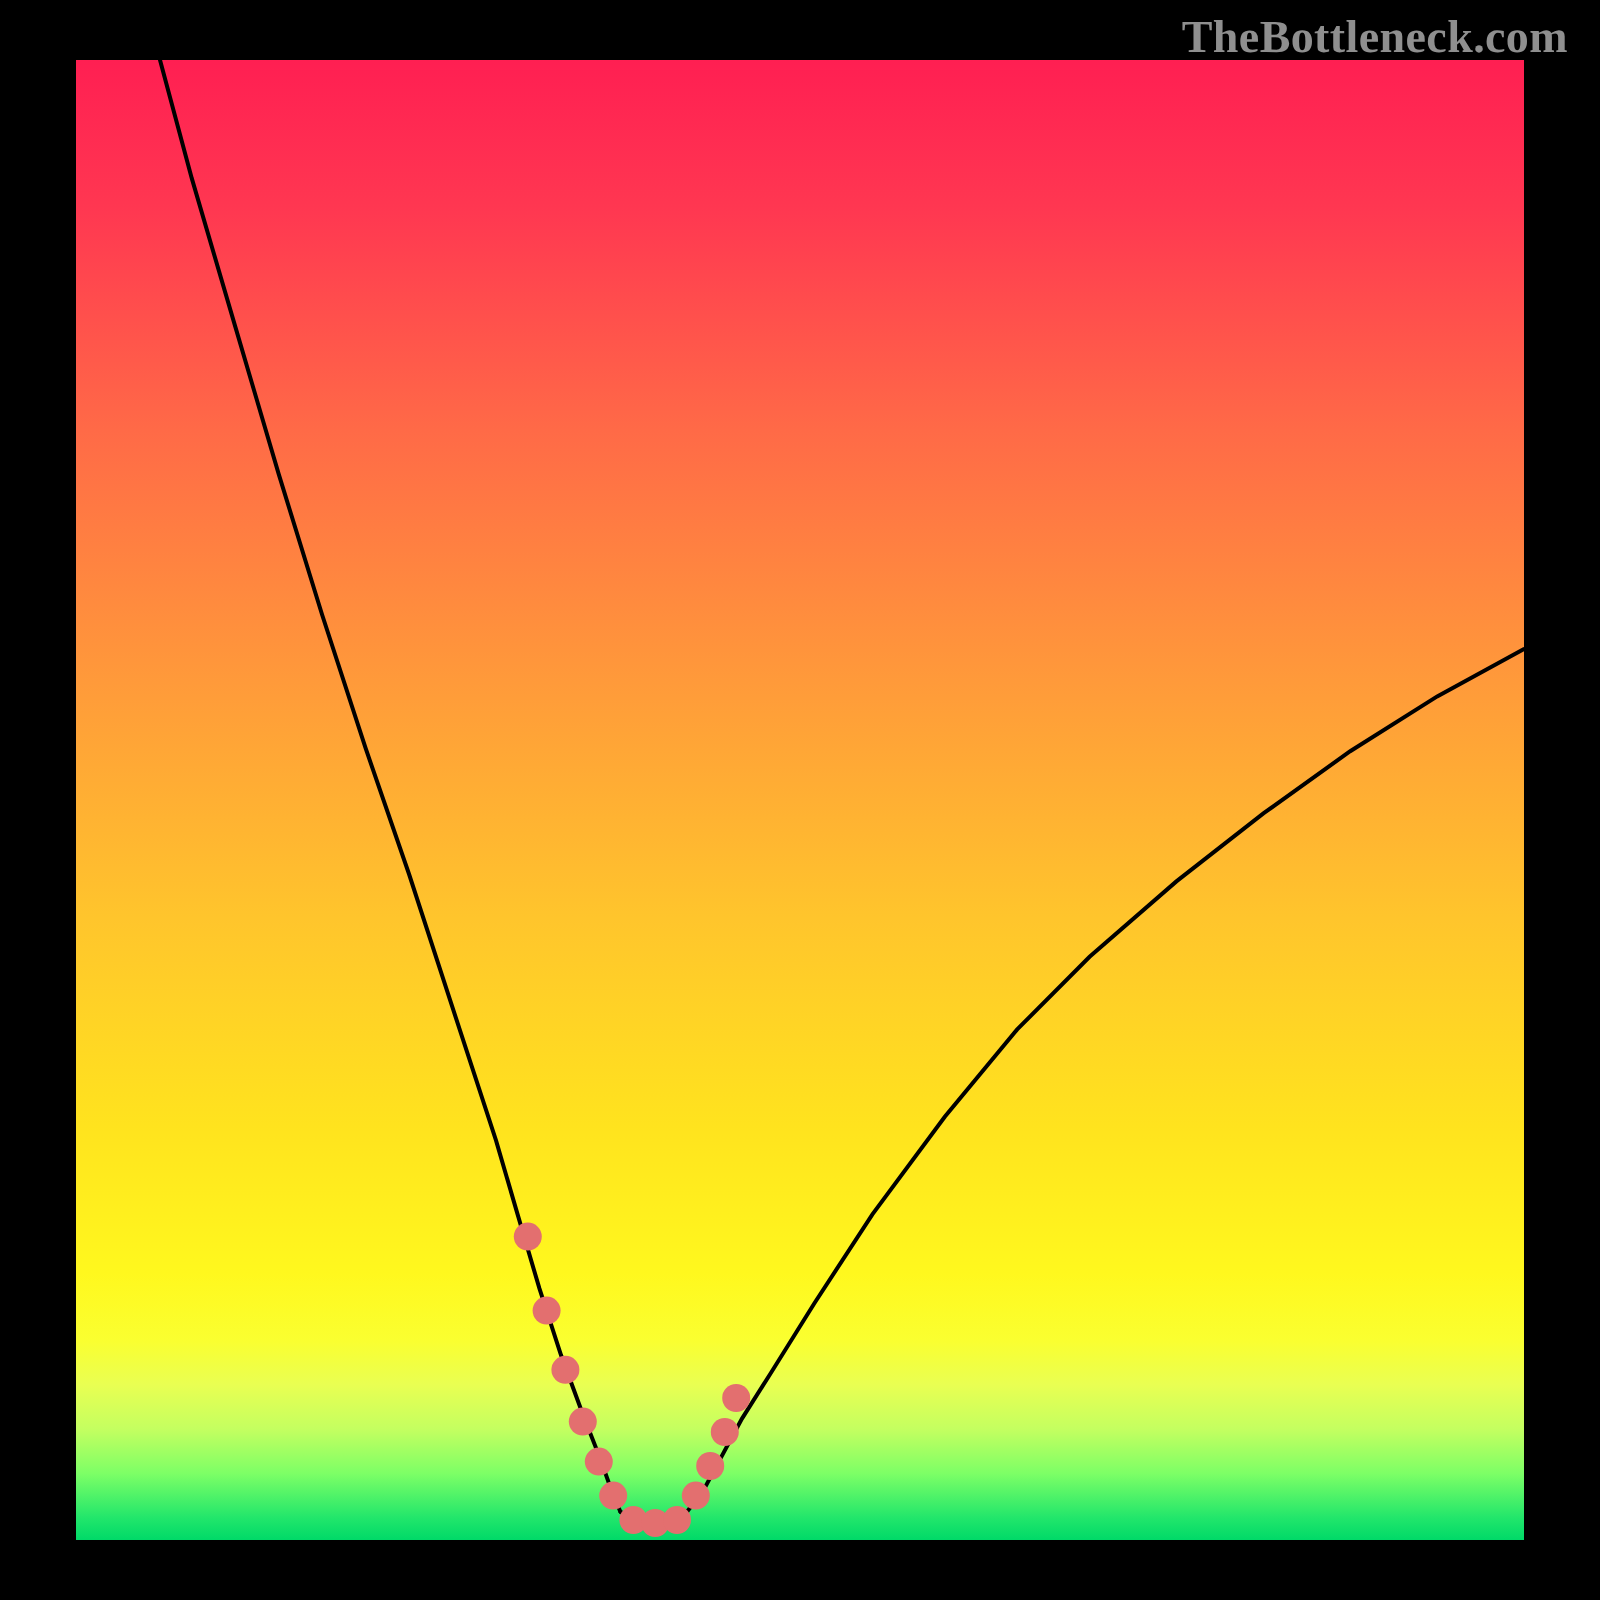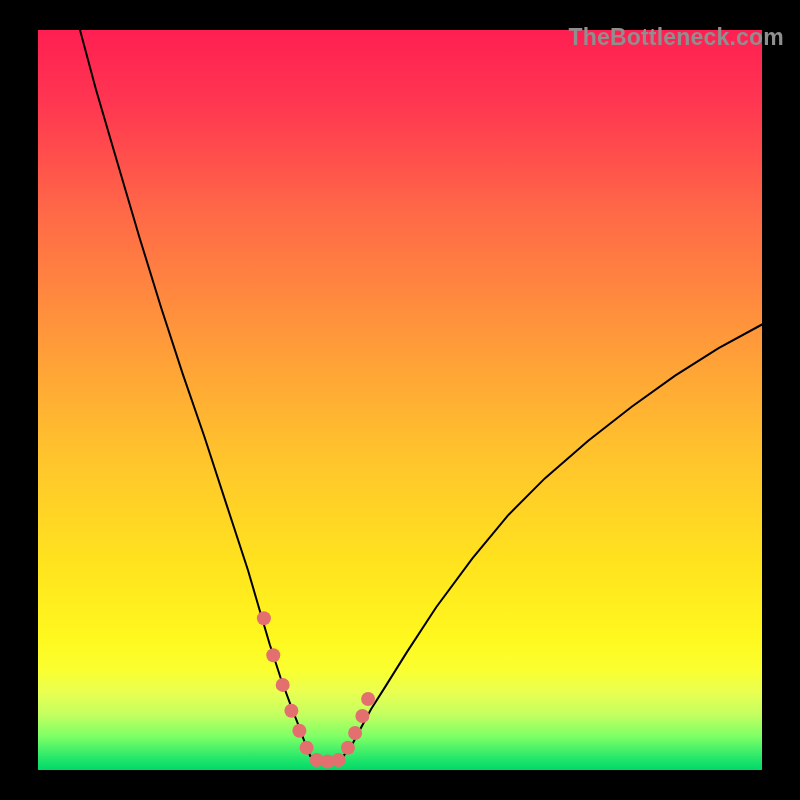--- a/index.html
+++ b/index.html
@@ -12,23 +12,23 @@
   }
   .frame {
     position: absolute;
     left: 0;
     top: 0;
     width: 800px;
     height: 800px;
   }
   .watermark {
     position: absolute;
-    top: 24px;
+    top: 6px;
     right: 16px;
-    font-family: Liberation Sans, sans-serif;
+    font-family: Liberation Serif, serif;
     font-size: 23px;
     font-weight: 600;
     color: #8f8f8f;
     letter-spacing: 0.2px;
   }
 </style>
 </head>
 <body>
 
 <svg class="frame" viewBox="0 0 800 800" preserveAspectRatio="none">

